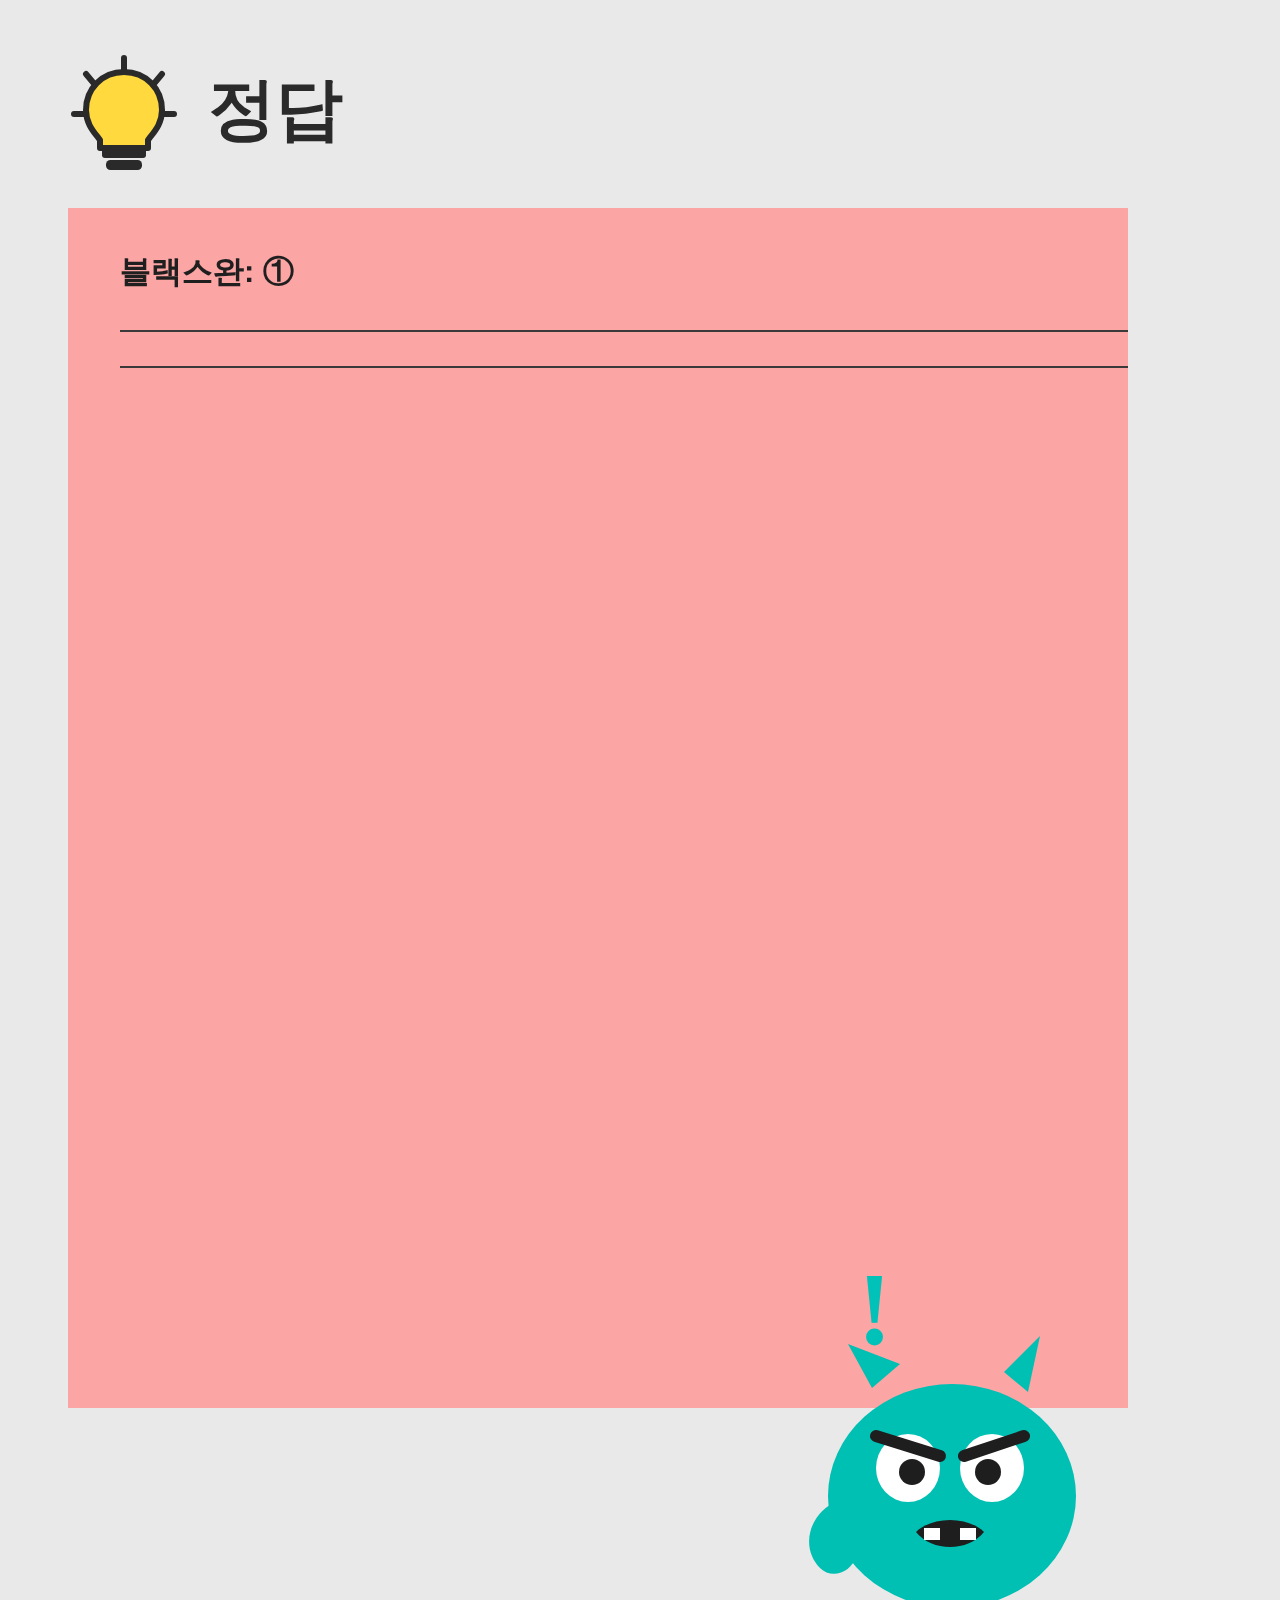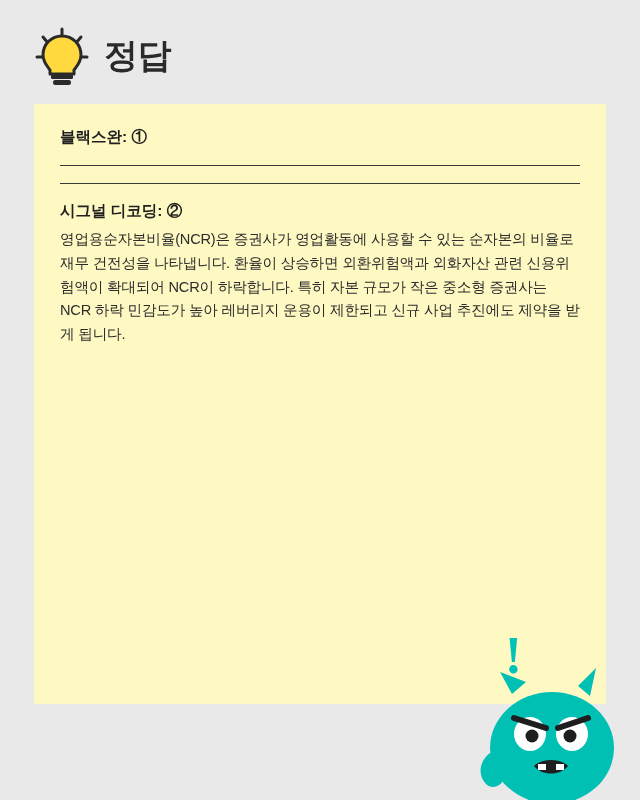--- a/index.html
+++ b/index.html
@@ -6,21 +6,21 @@
   html, body {
     margin: 0;
     padding: 0;
     width: 640px;
     height: 800px;
     background: #e9e9e9;
     font-family: "Liberation Sans", sans-serif;
   }
   #page {
     position: relative;
-    width: 640px;
+    width: 564px;
     height: 800px;
     background: #e9e9e9;
     overflow: hidden;
   }
 
   
   .header {
     position: absolute;
     top: 26px;
     left: 34px;
@@ -38,21 +38,21 @@
     padding-bottom: 4px;
   }
 
   
   .card {
     position: absolute;
     top: 104px;
     left: 34px;
     width: 572px;
     height: 600px;
-    background: #fef9c3;
+    background: #fca5a5;
     padding: 22px 26px 32px 26px;
   }
 
   .section { }
   .section-title {
     font-size: 15.5px;
     font-weight: bold;
     color: #1f1f1f;
     margin: 0 0 7px 0;
     line-height: 1.4;
@@ -119,24 +119,20 @@
       <div class="section-title">블랙스완: ①</div>
     </div>
 
     <div class="divider"></div>
 
     <div class="section">
     </div>
 
     <div class="divider"></div>
 
-    <div class="section">
-      <div class="section-title">시그널 디코딩: ②</div>
-      <p class="section-body">영업용순자본비율(NCR)은 증권사가 영업활동에 사용할 수 있는 순자본의 비율로 재무 건전성을 나타냅니다. 환율이 상승하면 외환위험액과 외화자산 관련 신용위험액이 확대되어 NCR이 하락합니다. 특히 자본 규모가 작은 중소형 증권사는 NCR 하락 민감도가 높아 레버리지 운용이 제한되고 신규 사업 추진에도 제약을 받게 됩니다.</p>
-    </div>
 
   </div>
 
   <div class="excl-mark">!</div>
 
   <div class="mascot">
     <svg viewBox="0 0 180 176" xmlns="http://www.w3.org/2000/svg" width="180" height="176">
 
       <path d="M52 70 L40 48 L66 58 Z" fill="#00bfb3"></path>
       <path d="M118 62 L136 44 L130 72 Z" fill="#00bfb3"></path>

